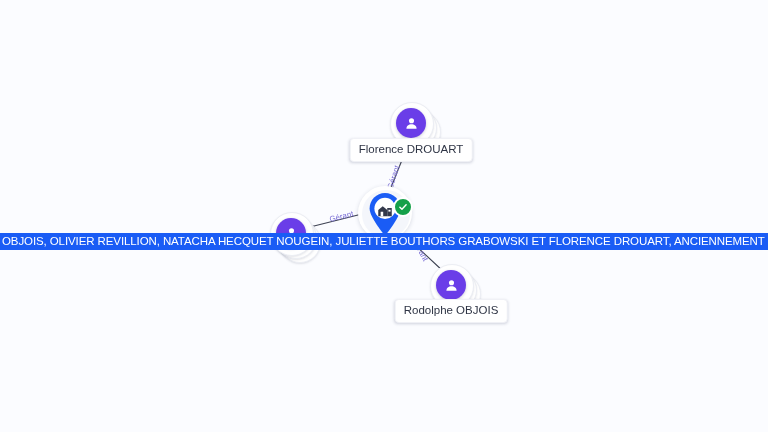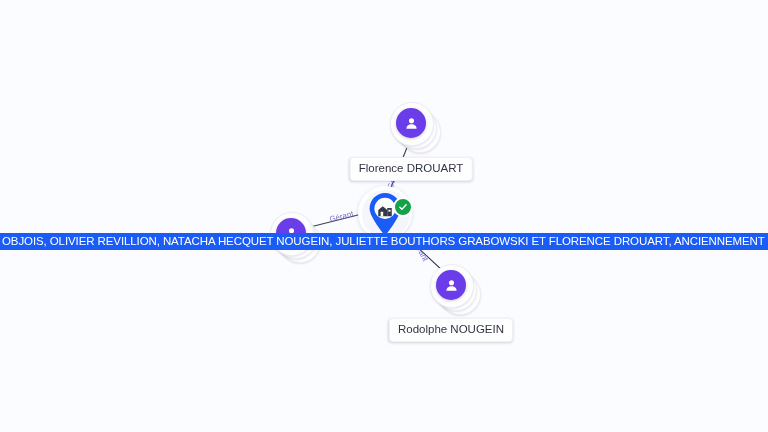--- a/index.html
+++ b/index.html
@@ -78,21 +78,20 @@
     transform: translateX(-50%);
     white-space: nowrap;
     background: #ffffff;
     color: #2f3545;
     font-size: 11.5px;
     line-height: 15px;
     padding: 3px 8px 4px 8px;
     border-radius: 4px;
     box-shadow: 0 1px 3px rgba(40,50,90,0.20);
     border: 1px solid #f0f1f6;
-    margin-top: 19px;
   }
 
   
   .company-node {
     position: absolute;
     width: 0;
     height: 0;
   }
   .company-halo {
     position: absolute;
@@ -219,21 +218,21 @@
       <div class="stack-ring r2"></div>
       <div class="stack-ring r1"></div>
       <div class="avatar">
         <svg width="17" height="17" viewBox="0 0 24 24" aria-hidden="true">
           <circle cx="12" cy="8.2" r="3.6" fill="#ffffff"></circle>
           <path d="M4.8 19.4c0-3.9 3.2-6.2 7.2-6.2s7.2 2.3 7.2 6.2z" fill="#ffffff"></path>
         </svg>
       </div>
     </div>
   </div>
-  <div class="node-label" style="left:451px; top:299px;">Rodolphe NOUGEIN</div>
+  <div class="node-label" style="left:451px; top:299px;">Rodolphe OBJOIS</div>
 
   <div class="company-node" style="left:385px; top:213px;">
     <div class="company-halo"></div>
     <div class="company-halo h2"></div>
     <div class="pin">
       <svg width="34" height="44" viewBox="0 0 34 44" aria-hidden="true">
         <path d="M17 43.5 C17 43.5 1.6 25.6 1.6 16.4 C1.6 7.9 8.5 1 17 1 C25.5 1 32.4 7.9 32.4 16.4 C32.4 25.6 17 43.5 17 43.5 Z" fill="#1a5cf5"></path>
         <circle cx="17" cy="16.4" r="10.6" fill="#ffffff"></circle>
       </svg>
     </div>

